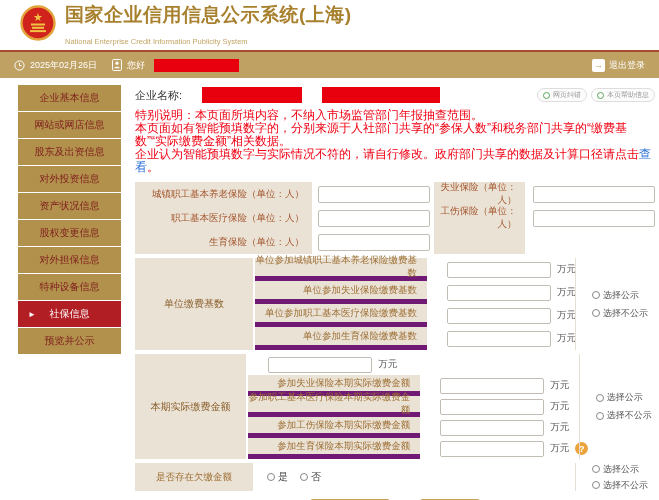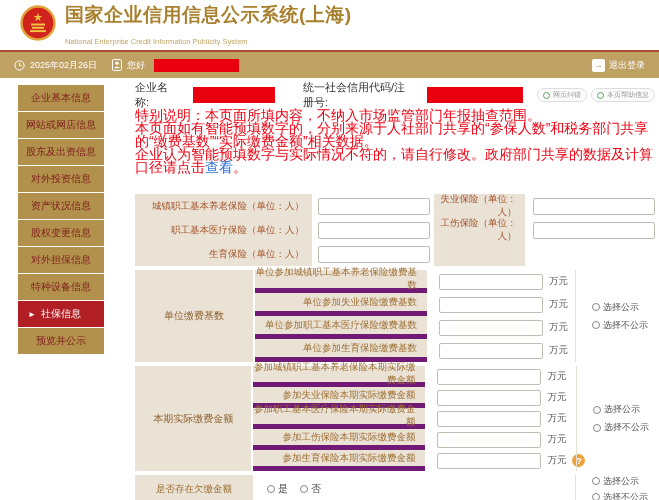--- a/index.html
+++ b/index.html
@@ -21,42 +21,42 @@
             padding:0 14px; color:#fff; font-size:9px; gap:5px; }
   .redacted { background:#e8000f; display:inline-block; }
   .redacted-user { width:85px; height:13px; margin-left:4px; }
   .topbar .spacer { flex:1; }
   .logout { display:flex; align-items:center; gap:4px; cursor:pointer; }
   .logout-box { width:13px; height:13px; background:#fff; border-radius:2px; color:#bfa164;
                 font-size:9px; font-weight:bold; display:flex; align-items:center; justify-content:center; }
   .badge-icon { margin-left:10px; display:flex; }
 
   
-  .sidebar { position:absolute; left:18px; top:85px; width:86px; }
+  .sidebar { position:absolute; left:18px; top:85px; width:103px; }
   .side-item { height:26px; margin-bottom:1px; background:#b2914c; color:#7f1d1d;
                font-size:10px; display:flex; align-items:center; justify-content:center;
                cursor:pointer; position:relative; }
   .side-item.active { background:#b11f24; color:#fff; }
   .side-item .arrow { display:none; }
   .side-item.active .arrow { display:block; position:absolute; left:10px; font-size:8px; color:#fff; }
 
   
   .main { position:absolute; left:135px; top:85px; width:520px; }
 
   .info-row { height:20px; display:flex; align-items:center; margin-bottom:4px;
               font-size:11px; color:#333;gap:14px; }
   .red-company { width:100px; height:16px; margin-left:6px; }
   .code-label { margin-left:14px; }
   .red-code { width:118px; height:16px; margin-left:6px; }
   .mini-btns { margin-left:auto; display:flex; gap:4px; }
   .mini-btn { display:flex; align-items:center; gap:3px; border:1px solid #ddd; background:#fcfcfc;
               border-radius:8px; height:14px; padding:0 5px; font-size:7px; color:#999; cursor:pointer; white-space:nowrap; }
   .green-dot { width:7px; height:7px; border-radius:50%; border:1px solid #56a556; background:#fff; flex:none; }
 
-  .notice { font-size:14px; color:#f00012; line-height:13px; margin-bottom:20px; }
+  .notice { font-size:12px; color:#f00012; line-height:13px; margin-bottom:8px; }
   .notice .link { color:#2a6fd6; cursor:pointer; }
 
   .beige { background:#ebe2d6; }
   .section { display:flex; margin-bottom:4px; }
 
   
   .s1col { display:flex; flex-direction:column; }
   .s1cell { height:24px; display:flex; align-items:center; }
   .s1label { justify-content:flex-end; padding-right:8px; font-size:9.5px; color:#a2552b; text-align:right; }
   .w158 { width:188px; } .w124 { width:124px; padding-left:6px; }
@@ -66,21 +66,21 @@
   .w138 input.box { width:122px; }
 
   
   .sec-header { width:118px; background:#ebe2d6; display:flex; align-items:center; justify-content:center;
                 font-size:10px; color:#8a5f2b; margin-right:2px; text-align:right; }
   .rows { flex:1; display:flex; flex-direction:column; }
   .frow { display:flex; }
   .sec2 .frow { height:23px; } .sec3 .frow { height:21px; }
   .flabel { width:172px; background:#ebe2d6; display:flex; align-items:center; justify-content:flex-end;
             padding-right:10px; font-size:9.5px; color:#9c6f33; border-bottom:5px solid #701a75; text-align:right; }
-  .fvalue { flex:1; display:flex; align-items:center; padding-left:12px; gap:6px; }
+  .fvalue { flex:1; display:flex; align-items:center; padding-left:20px; gap:6px; }
   .fvalue input { width:104px; height:16px; border:1px solid #c2bdb4; border-radius:2px;
                   font-family:inherit; font-size:10px; padding:0 4px; }
   .unit { font-size:9.5px; color:#555; flex:none; }
   .radio-col { width:80px; border-left:1px solid #e6dfd4; display:flex; flex-direction:column;
                justify-content:center; gap:5px; padding-left:16px; }
   .radio-opt { display:flex; align-items:center; gap:3px; font-size:9px; color:#555; cursor:pointer; white-space:nowrap; }
   .radio-circle { width:8px; height:8px; border:1px solid #888; border-radius:50%; background:#fff; flex:none; }
   .help-icon { width:13px; height:13px; border-radius:50%; background:#eda33c; color:#fff;
                font-size:9px; font-weight:bold; display:flex; align-items:center; justify-content:center; flex:none; cursor:pointer; }
 
@@ -172,21 +172,20 @@
   <div class="side-item">
       <span>预览并公示</span>
     </div>
 </div>
 
 <div class="main">
 
   <div class="info-row">
     <span>企业名称:</span>
     <span class="redacted red-company"></span>
-    <span class="code-label">统一社会信用代码/注册号:</span>
     <span class="redacted red-code"></span>
     <span class="mini-btns">
       <span class="mini-btn">
         <span class="green-dot"></span>
         <span>网页纠错</span>
       </span>
       <span class="mini-btn">
         <span class="green-dot"></span>
         <span>本页帮助信息</span>
       </span>
@@ -273,21 +272,20 @@
           <span class="radio-circle"></span>
           <span>选择不公示</span>
         </span>
     </div>
   </div>
 
   <div class="section sec3">
     <div class="sec-header">本期实际缴费金额</div>
     <div class="rows">
       <div class="frow">
-        <div class="flabel">参加城镇职工基本养老保险本期实际缴费金额</div>
         <div class="fvalue">
             <input style="">
             <span class="unit">万元</span>
           </div>
       </div>
       <div class="frow">
         <div class="flabel">参加失业保险本期实际缴费金额</div>
         <div class="fvalue">
             <input style="">
             <span class="unit">万元</span>

